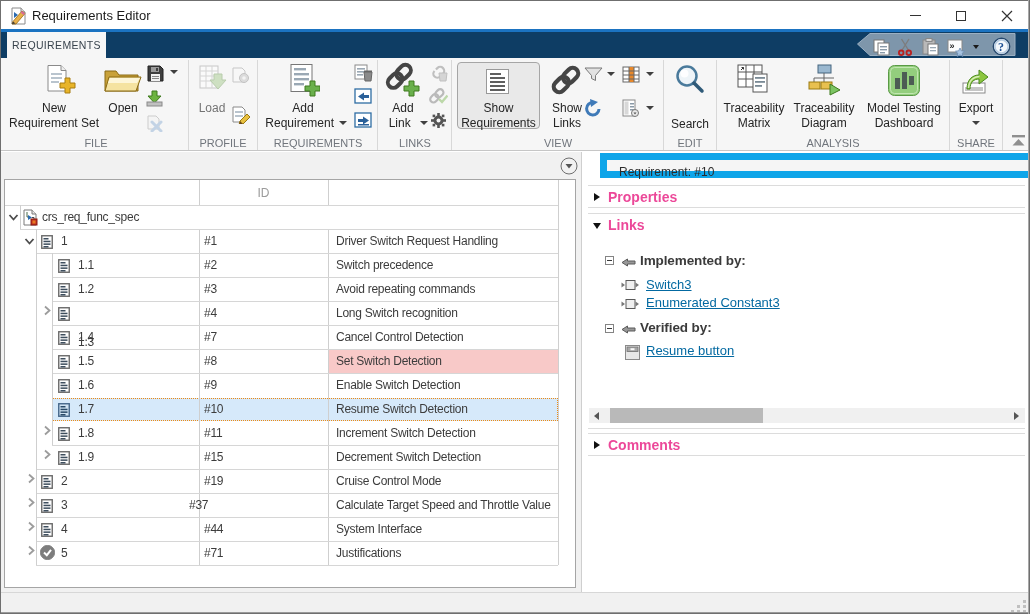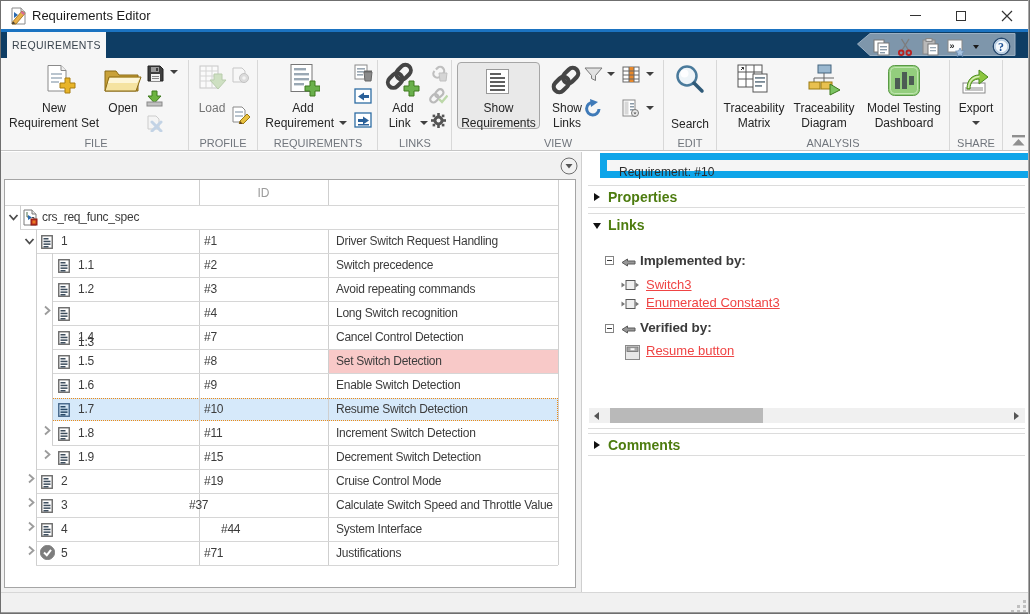--- a/index.html
+++ b/index.html
@@ -24,25 +24,25 @@
 #main { left:1px; top:152px; width:1028px; height:440px; background:#f1f1f1; }
 #rightpanel { left:580px; top:0px; width:448px; height:440px; background:#fff; border-left:1px solid #cfcfcf; }
 #tablebox { left:3px; top:27px; width:572px; height:409px; background:#fff; border:1px solid #a5a5a5; }
 #statusbar { left:1px; top:592px; width:1028px; height:21px; background:#f1f1f1; border-top:1px solid #d7d7d7; }
 
 .hline { background:#d6d6d6; height:1px; }
 .vline { background:#cfcfcf; width:1px; }
 .cell { font-size:12px; color:#3c3c3c; white-space:nowrap; letter-spacing:-0.25px; }
 .hdr { font-size:12px; color:#9b9b9b; }
 
-.sechead { font-size:14px; font-weight:bold; color:#4d7c0f; }
+.sechead { font-size:14px; font-weight:bold; color:#ec4899; }
 .tri-r { width:0; height:0; border-top:4px solid transparent; border-bottom:4px solid transparent; border-left:6px solid #111; }
 .tri-d { width:0; height:0; border-left:4.5px solid transparent; border-right:4.5px solid transparent; border-top:6.5px solid #111; }
 .linkbold { font-size:13.5px; font-weight:bold; color:#3b3b3b; letter-spacing:-0.1px; }
-a.rlink { font-size:13px; color:#ef4444; text-decoration:underline; }
+a.rlink { font-size:13px; color:#0369a1; text-decoration:underline; }
 .minus { width:9px; height:9px; border:1px solid #848484; background:#fff; }
 .minus:after { content:""; position:absolute; left:1px; top:3px; width:5px; height:1px; background:#3a3a3a; }
 </style>
 </head>
 <body>
 <div id="win">
   <div class="abs" style="left:0;top:0;width:1030px;height:1px;background:#6f6f6f;z-index:50;"></div>
   <div class="abs" style="left:0;top:613px;width:1030px;height:1px;background:#6f6f6f;z-index:50;"></div>
   <div class="abs" style="left:0;top:612px;width:1030px;height:1px;background:#9a9a9a;z-index:50;"></div>
   <div class="abs" style="left:0;top:0;width:1px;height:614px;background:#6f6f6f;z-index:50;"></div>
@@ -468,23 +468,23 @@
       <div class="abs cell" style="left:199px;top:246px;">#11</div>
       <div class="abs cell" style="left:331px;top:246px;">Increment Switch Detection</div>
       <div class="abs cell" style="left:73px;top:270px;">1.9</div>
       <div class="abs cell" style="left:199px;top:270px;">#15</div>
       <div class="abs cell" style="left:331px;top:270px;">Decrement Switch Detection</div>
       <div class="abs cell" style="left:56px;top:294px;">2</div>
       <div class="abs cell" style="left:199px;top:294px;">#19</div>
       <div class="abs cell" style="left:331px;top:294px;">Cruise Control Mode</div>
       <div class="abs cell" style="left:56px;top:318px;">3</div>
       <div class="abs cell" style="left:184px;top:318px;">#37</div>
-      <div class="abs cell" style="left:331px;top:318px;">Calculate Switch Speed and Throttle Value</div>
+      <div class="abs cell" style="left:331px;top:318px;">Calculate Target Speed and Throttle Value</div>
       <div class="abs cell" style="left:56px;top:342px;">4</div>
-      <div class="abs cell" style="left:199px;top:342px;margin-left:17px;">#44</div>
+      <div class="abs cell" style="left:199px;top:342px;">#44</div>
       <div class="abs cell" style="left:331px;top:342px;">System Interface</div>
       <div class="abs cell" style="left:56px;top:366px;">5</div>
       <div class="abs cell" style="left:199px;top:366px;">#71</div>
       <div class="abs cell" style="left:331px;top:366px;">Justifications</div>
 
       <svg class="abs" style="left:3px;top:32px;" width="11" height="11">
           <path d="M1.5 3 L5.5 7.5 L9.5 3" fill="none" stroke="#4c4c4c" stroke-width="1.8"></path>
         </svg>
       <svg class="abs" style="left:19px;top:56px;" width="11" height="11">
           <path d="M1.5 3 L5.5 7.5 L9.5 3" fill="none" stroke="#4c4c4c" stroke-width="1.8"></path>

